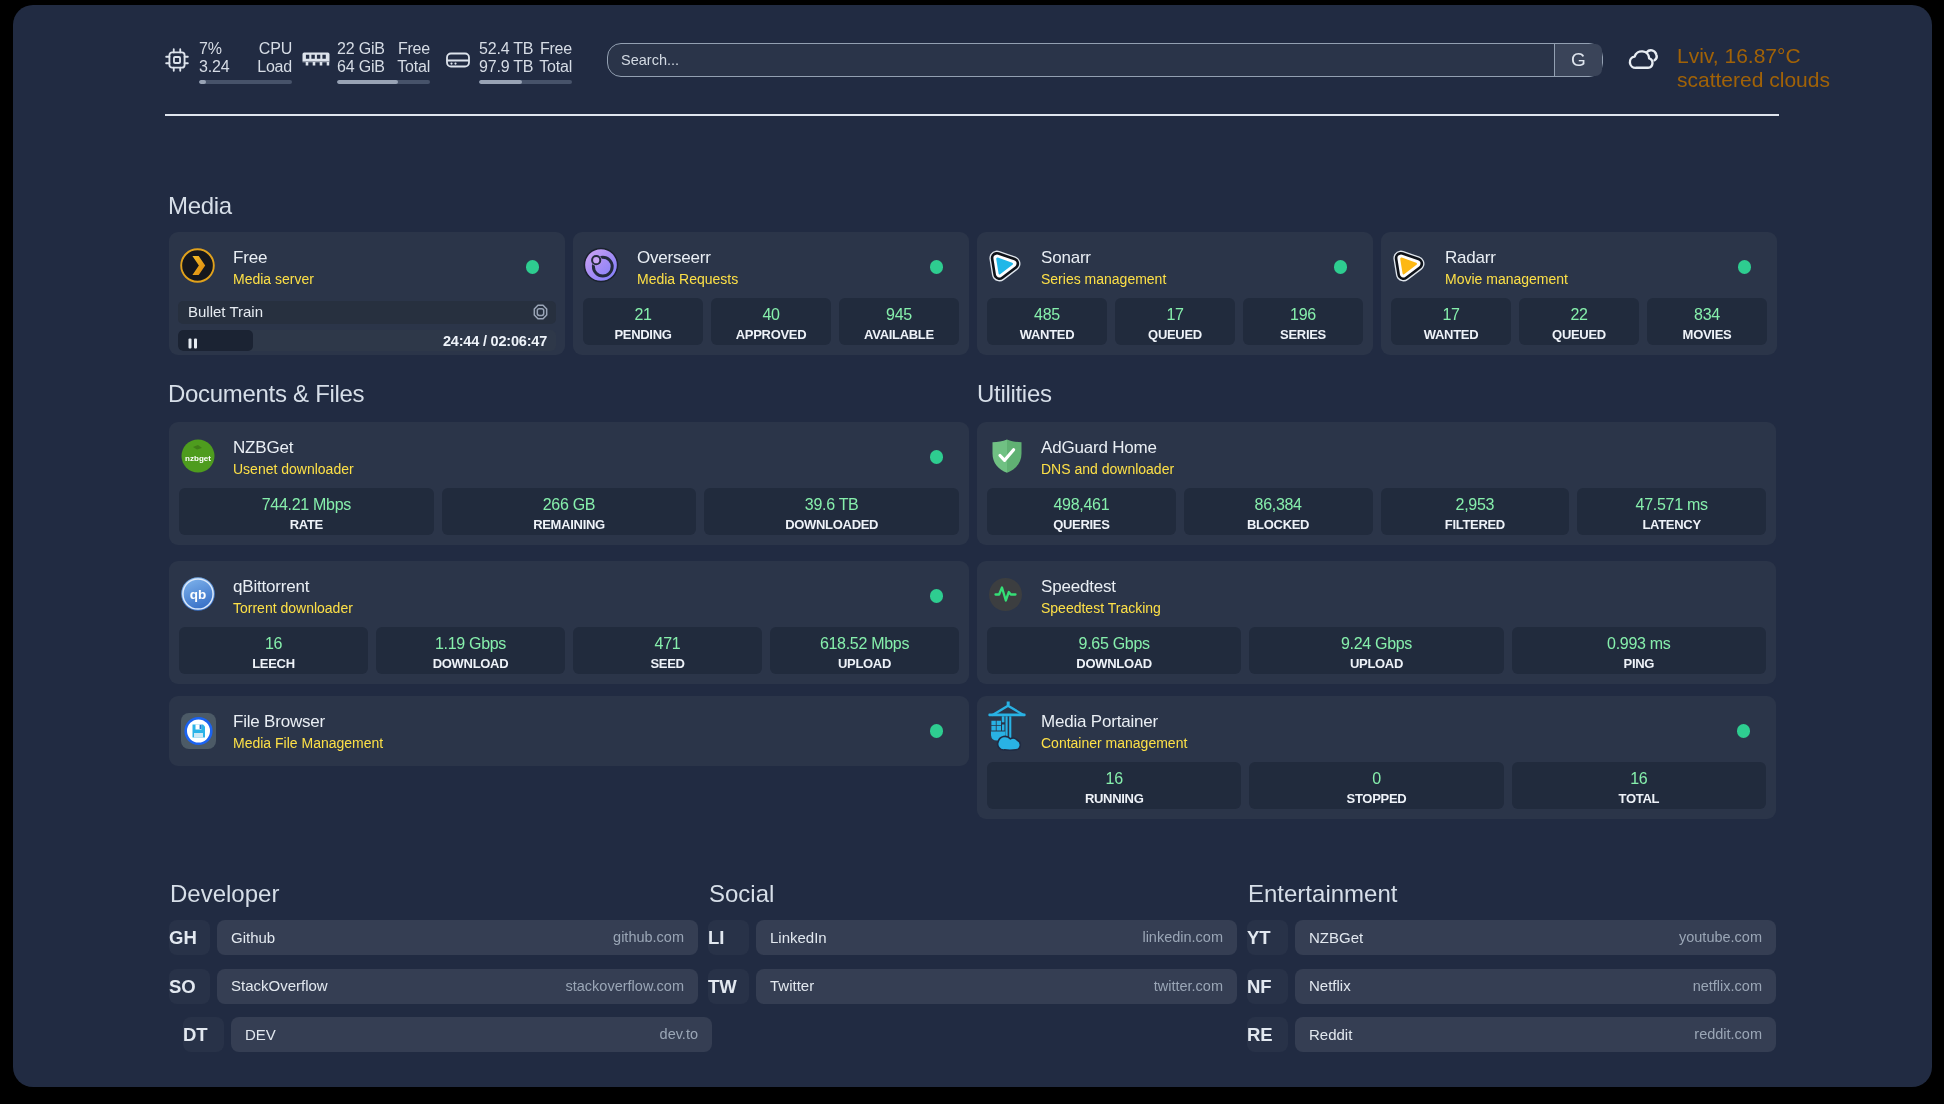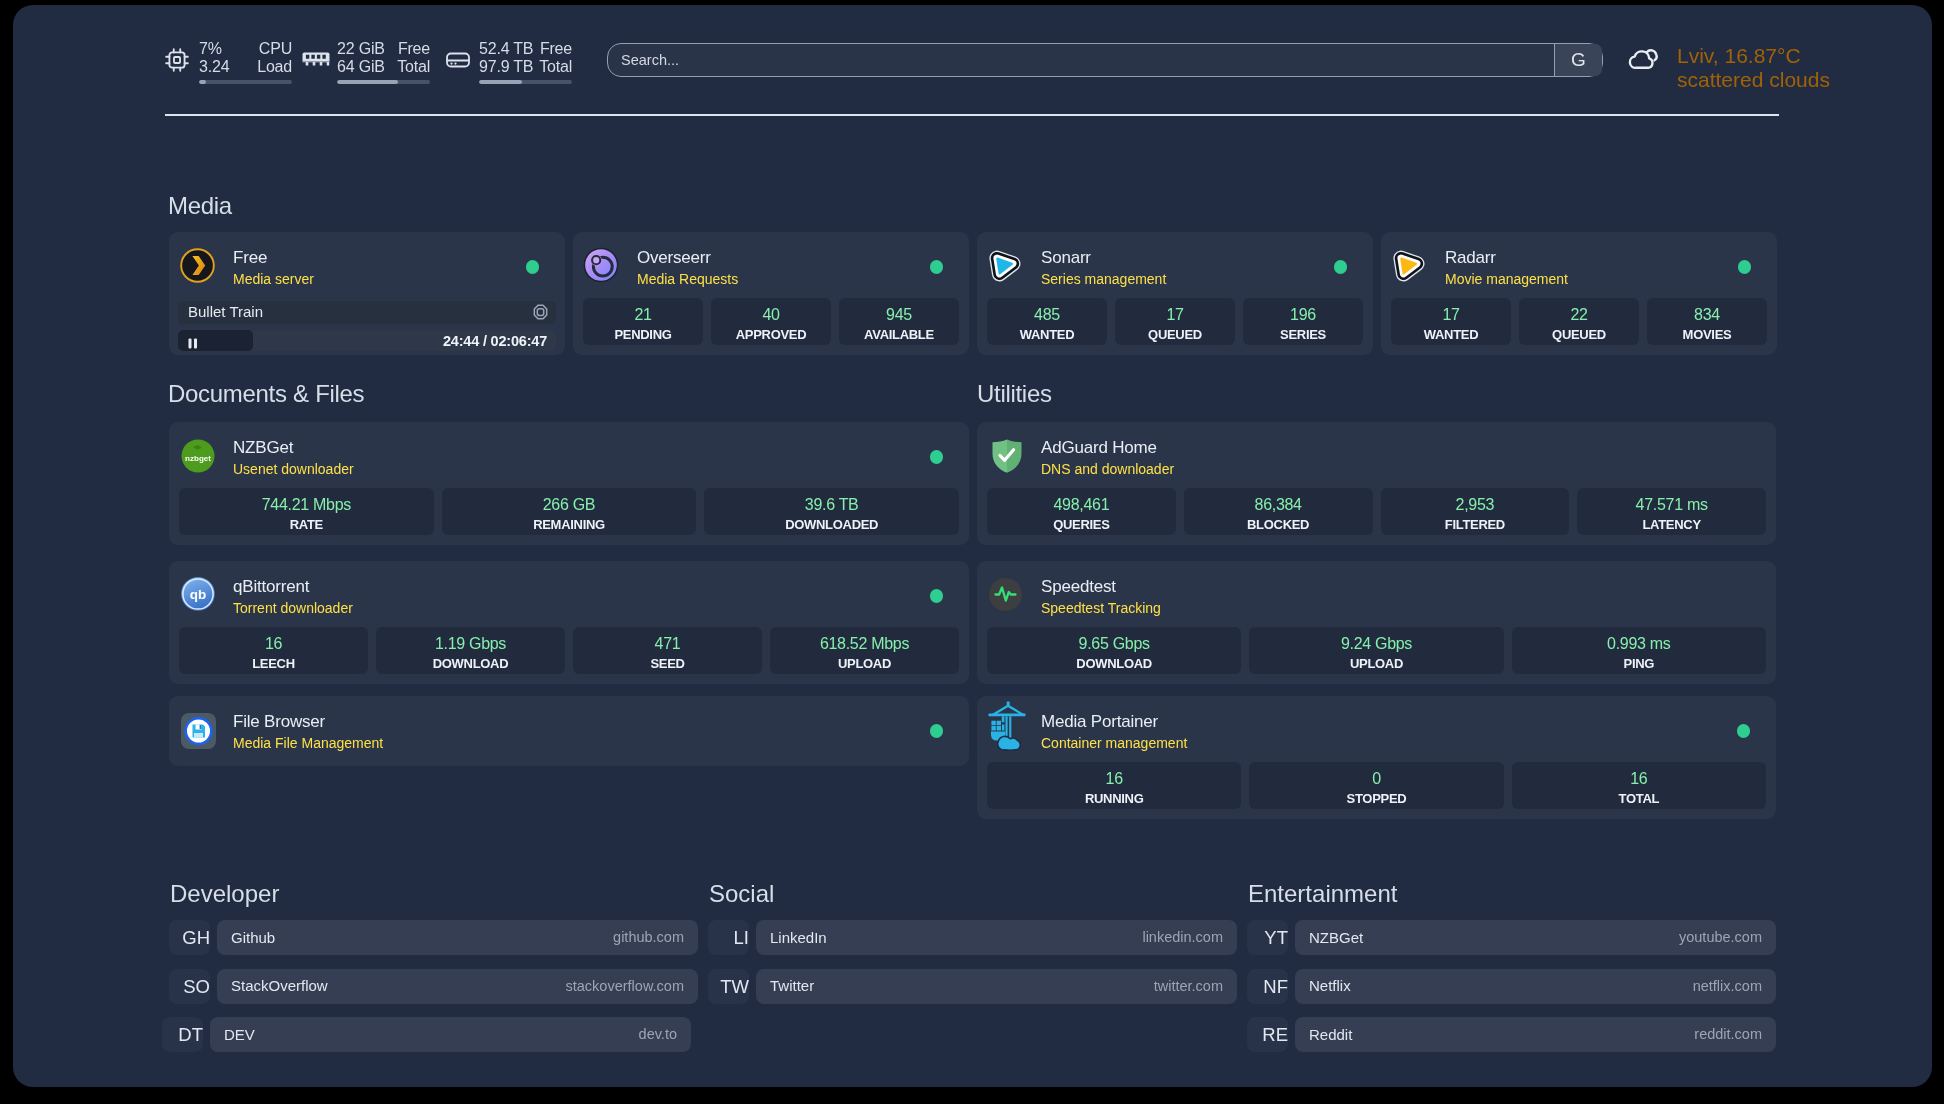--- a/index.html
+++ b/index.html
@@ -18,21 +18,21 @@
 .sv {font-size:16px;color:#86efac;line-height:19px;letter-spacing:-.3px}
 .sl {font-size:13px;font-weight:bold;color:#eef2f8;line-height:17px;margin-top:2px;letter-spacing:-.3px}
 .mrow1 {position:absolute;left:9px;right:9px;top:68.5px;height:23px;background:#27303f;border-radius:5px;overflow:hidden}
 .mtitle {position:absolute;left:10px;top:2.5px;font-size:15px;color:#e6ebf1}
 .mcam {position:absolute;right:8px;top:3.5px}
 .mrow2 {position:absolute;left:9px;right:9px;top:98px;height:21px;background:#2e3849;border-radius:5px;overflow:hidden}
 .melapsed {position:absolute;left:0;top:0;bottom:0;width:19.8%;background:#1b2333;border-radius:5px}
 .mtime {position:absolute;right:9px;top:3px;font-size:14.5px;font-weight:bold;color:#eef3f9;letter-spacing:-.2px}
 .bhead {position:absolute;top:880px;font-size:24px;color:#d6dee8;font-weight:500}
 .brow {position:absolute;width:529px;height:35px}
-.bab {position:absolute;left:0;top:0;width:41px;height:35px;border-radius:8px;background:rgba(255,255,255,0.035);color:#e2e8f0;font-size:18.5px;font-weight:400;text-align:right;line-height:35px}
+.bab {position:absolute;left:0;top:0;width:41px;height:35px;border-radius:8px;background:rgba(255,255,255,0.035);color:#e2e8f0;font-size:18.5px;font-weight:700;text-align:left;line-height:35px}
 .bpill {position:absolute;left:48px;right:0;top:0;height:35px;border-radius:8px;background:rgba(255,255,255,0.09)}
 .bname {position:absolute;left:14px;top:8.5px;font-size:15px;color:#e2e8ef}
 .burl {position:absolute;right:14px;top:9px;font-size:14.5px;color:#9aa6b6}
 .search {position:absolute;left:607px;top:43px;width:996px;height:34px;border:1.5px solid #93a0b2;border-radius:14px;background:#2a3449}
 .gbtn {position:absolute;right:0;top:0;bottom:0;width:48px;background:#3a4459;border-left:1.5px solid #93a0b2;border-radius:0 6.5px 6.5px 0;color:#dfe5ee;font-size:19px;text-align:center;line-height:31px}
 .sph {position:absolute;left:13px;top:7.5px;font-size:14.5px;color:#d3dae3}
 .wtxt {position:absolute;left:1677px;top:44px;font-size:21px;line-height:24px;color:#a16207}
 </style></head><body>
 <div id="panel"></div>
 
@@ -390,21 +390,21 @@
       <span class="burl">github.com</span>
     </div>
 </div>
 <div class="brow" style="left:169px;top:968.5px">
 <div class="bab">SO</div>
 <div class="bpill">
       <span class="bname">StackOverflow</span>
       <span class="burl">stackoverflow.com</span>
     </div>
 </div>
-<div class="brow" style="left:162px;top:1017.0px">
+<div class="brow" style="left:183px;top:1017.0px">
 <div class="bab">DT</div>
 <div class="bpill">
       <span class="bname">DEV</span>
       <span class="burl">dev.to</span>
     </div>
 </div>
 <div class="bhead" style="left:709px">Social</div>
 <div class="brow" style="left:708px;top:920.0px">
 <div class="bab">LI</div>
 <div class="bpill">

